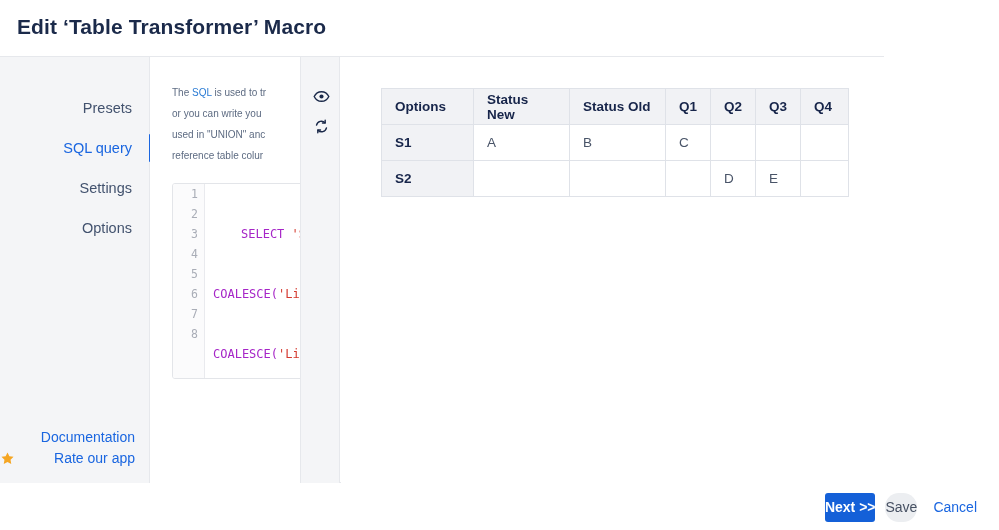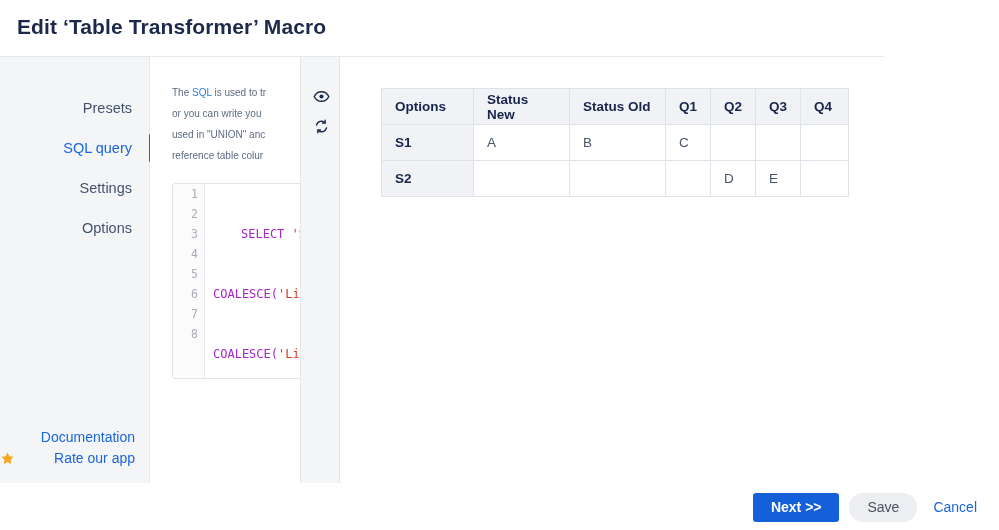--- a/index.html
+++ b/index.html
@@ -126,21 +126,21 @@
   .footer {
     position:absolute; left:0; top:484px; width:999px; height:46px; background:#fff;
   }
   .footer-actions {
     position:absolute; right:16px; top:9px;
     display:flex; align-items:center; gap:10px;
   }
   .btn {
     font-family:"Liberation Sans", sans-serif;
     font-size:14px; border:none; cursor:pointer;
-    border-radius:3px; height:29px; padding:0 18px; line-height:29px;
+    border-radius:3px; height:29px; padding:0 0; line-height:29px;
   }
   .btn-primary { background:#1460d8; color:#fff; font-weight:700; }
   .btn-default { background:#eceef1; color:#475163;border-radius:14px; }
   .btn-link { background:transparent; color:#1a66e0; padding:0 6px; }
 </style>
 </head>
 <body>
 
 <div class="app">
 

